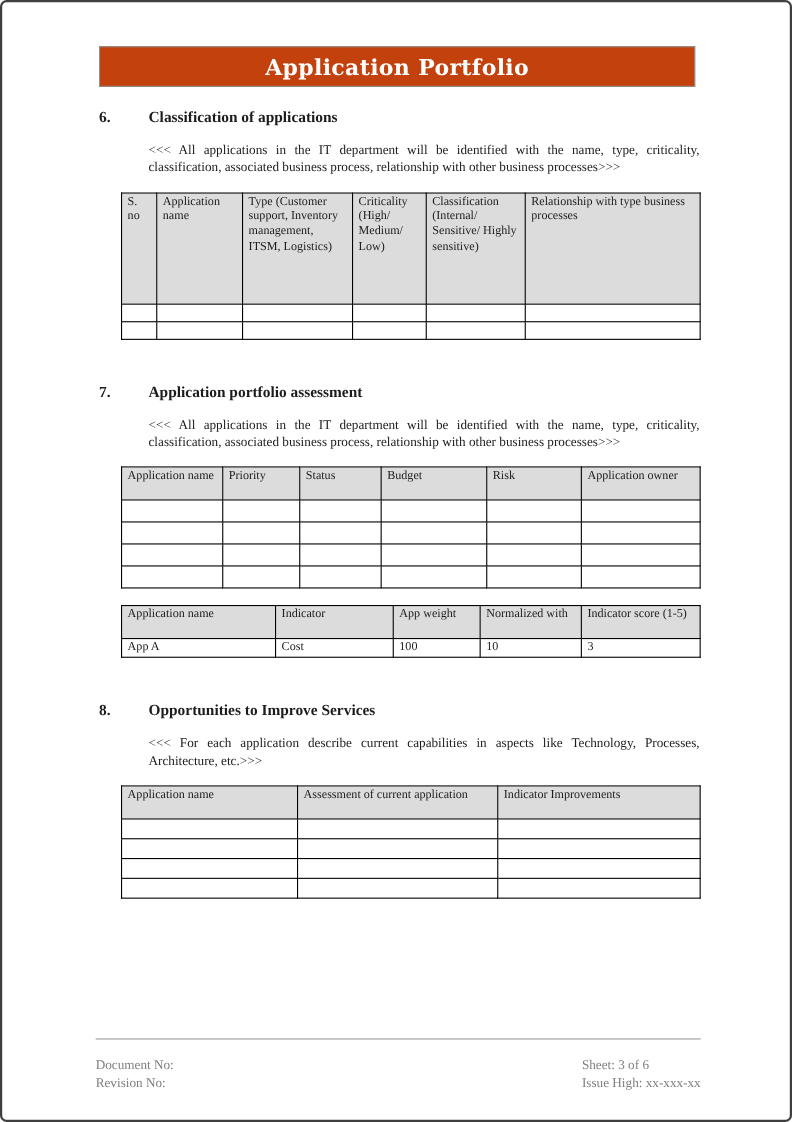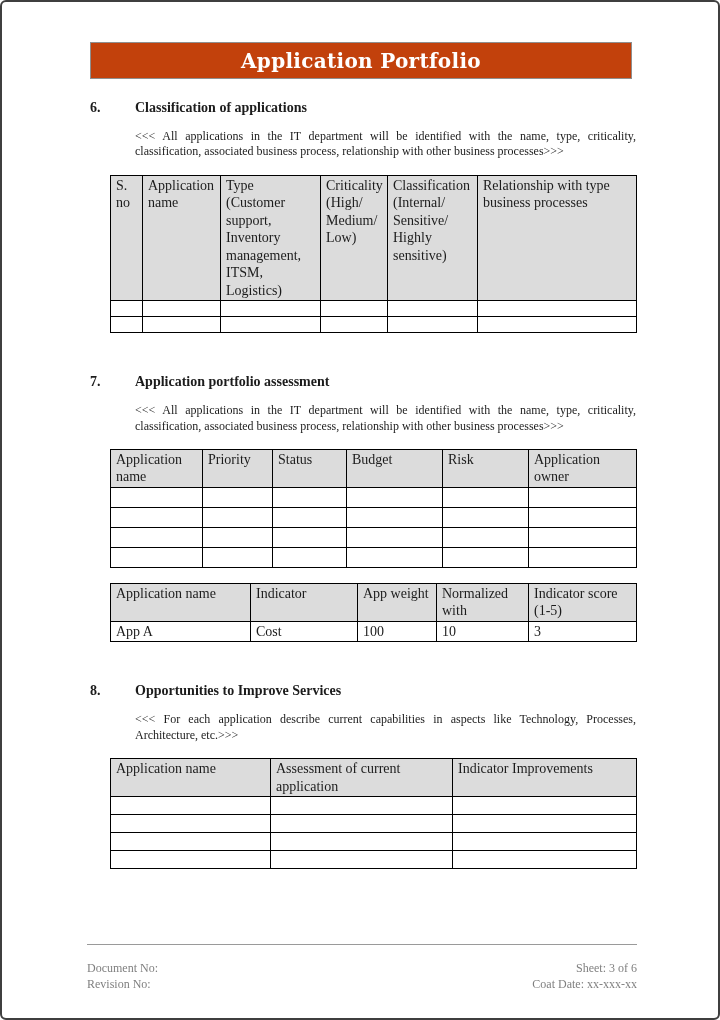--- a/index.html
+++ b/index.html
@@ -19,21 +19,21 @@
     letter-spacing:.3px;
   }
   .sec{display:flex;margin-top:21px;font-weight:bold;font-size:14px;}
   .sec .num{width:45px;flex:0 0 45px;}
   .intro{
     margin:13px 16px 0 45px;width:501px;text-align:justify;
     font-size:12px;line-height:1.28;
   }
   table.tbl{
     border-collapse:collapse;table-layout:fixed;
-    margin:15px 0 0 20px;width:526px;font-size:14px;
+    margin:15px 0 0 20px;width:526px;font-size:11px;
   }
   table.tbl th,table.tbl td{
     border:1px solid #000;padding:1px 5px;vertical-align:top;text-align:left;
     font-weight:normal;line-height:1.25;overflow:hidden;
   }
   table.tbl th{background:#dcdcdc;}
   .tbl2{margin-top:18px;}
   .tbl3{margin-top:42px;}
   .tbl4{margin-top:17px;}
   tr.h-tall th{height:98px;}
@@ -43,21 +43,21 @@
   tr.e-lg td{height:15px;}
   tr.d-row td{height:14px;}
   .sec7,.sec8{margin-top:41px;}
   .note{margin-top:16px;}
   .footer{
     position:absolute;left:85px;top:942px;width:550px;
     border-top:1px solid #9a9a9a;padding-top:16px;
     display:flex;justify-content:space-between;
     color:#7f7f7f;font-size:12px;line-height:1.3;
   }
-  .f-right{text-align:right;}
+  .f-right{}
 </style>
 </head>
 <body>
 
 <div class="page">
 
   <div class="banner">
     <span>Application Portfolio</span>
   </div>
 
@@ -231,17 +231,17 @@
     </table>
 
 
   <div class="footer">
     <div class="f-left">
       <div>Document No:</div>
       <div>Revision No:</div>
     </div>
     <div class="f-right">
       <div>Sheet: 3 of 6</div>
-      <div>Coat Date: xx-xxx-xx</div>
+      <div>Issue High: xx-xxx-xx</div>
     </div>
   </div>
 
 </div>
 
 </body></html>

